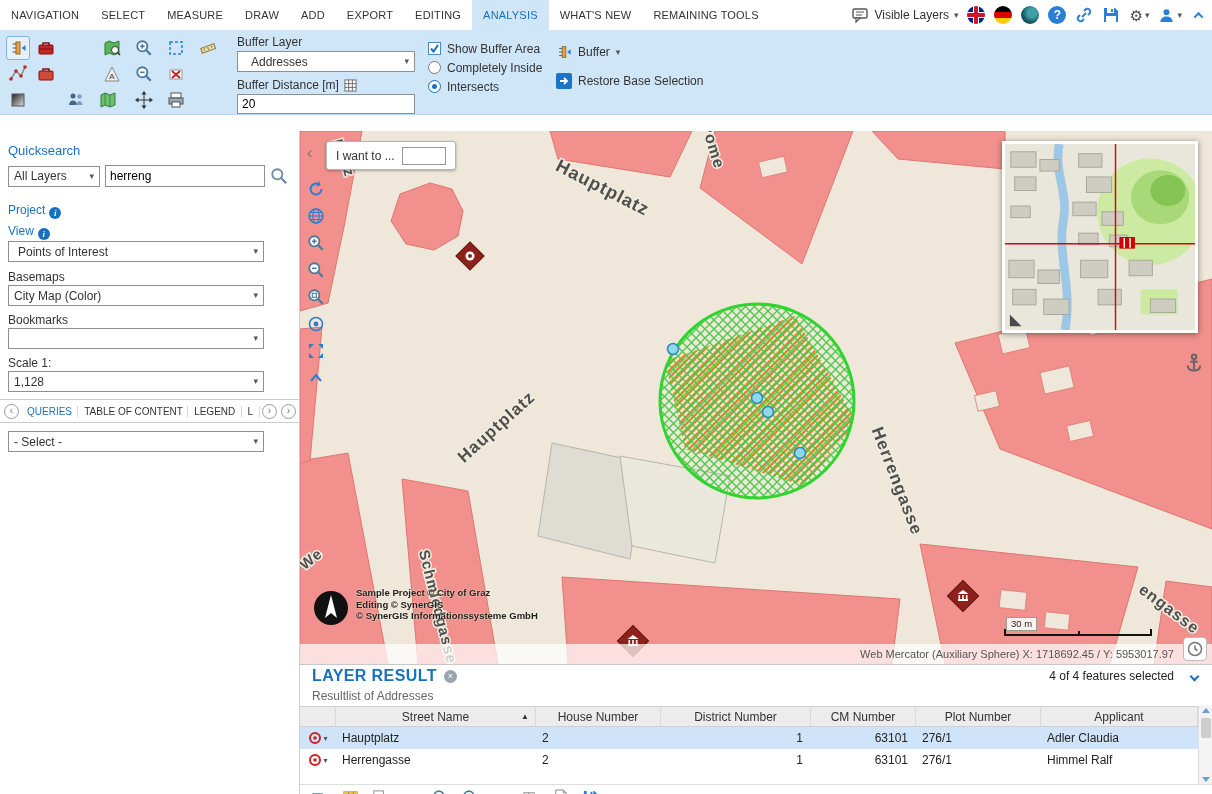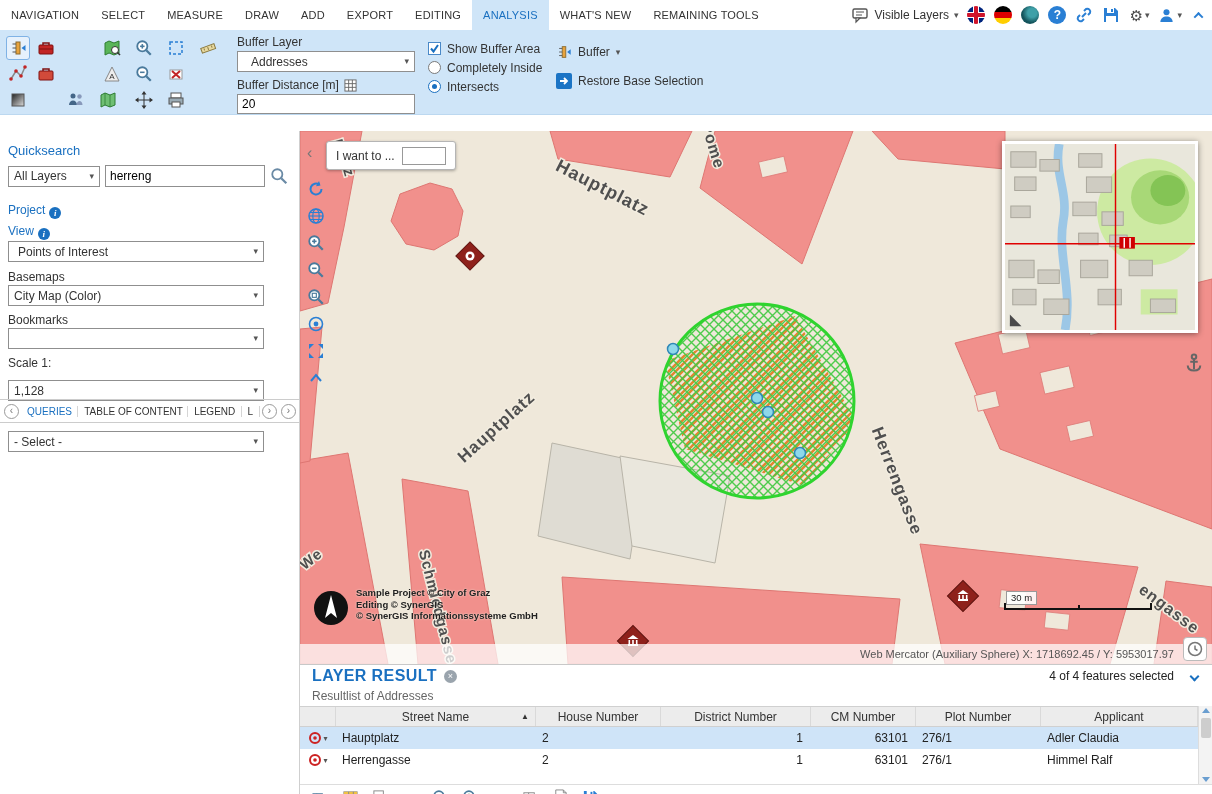--- a/index.html
+++ b/index.html
@@ -80,21 +80,21 @@
   .iwant { position:absolute; left:26px; top:10px; height:29px; background:#fff; border:1px solid #b5b5b5; border-radius:3px; box-shadow:0 1px 3px rgba(0,0,0,.3); display:flex; align-items:center; gap:7px; padding:0 9px; font-size:12px; color:#333; }
   .iwant input { width:44px; height:18px; border:1px solid #999; font-family:"Liberation Sans",sans-serif; }
   .maptools { position:absolute; left:6px; top:48px; display:flex; flex-direction:column; gap:7px; align-items:center; }
   .mt { width:20px; height:20px; display:flex; align-items:center; justify-content:center; }
   .mt svg { width:18px; height:18px; }
   .inset { position:absolute; left:702px; top:10px; width:196px; height:192px; border:3px solid #fff; box-shadow:0 1px 6px rgba(0,0,0,.45); background:#e9e7dc; }
   .inset svg { width:100%; height:100%; display:block; }
   .anchorbtn { position:absolute; left:884px; top:222px; width:20px; height:20px; }
   .copyright { position:absolute; left:56px; top:456px; font-size:9.5px; font-weight:bold; color:#222; line-height:11.5px; text-shadow:0 0 2px #f4efe2; }
   .compass { position:absolute; left:12px; top:458px; width:38px; height:38px; }
-  .scalebar { position:absolute; left:704px; top:462px; width:148px; height:18px; }
+  .scalebar { position:absolute; left:704px; top:488px; width:148px; height:18px; }
   .sb-line { position:absolute; bottom:1px; left:0; right:0; height:7px; border-bottom:2px solid #111; border-left:2px solid #111; border-right:2px solid #111; }
   .sb-mid { position:absolute; bottom:1px; left:50%; width:2px; height:5px; background:#111; }
   .sb-chip { position:absolute; left:2px; top:-2px; background:rgba(255,255,255,.88); border:1px solid #999; font-size:9.5px; color:#222; padding:0 4px; line-height:12px; }
   .coordband { position:absolute; left:0; right:0; bottom:0; height:20px; background:rgba(255,255,255,.72); font-size:11px; color:#555; text-align:right; padding-right:38px; line-height:20px; }
   .clockbtn { position:absolute; right:5px; bottom:3px; width:24px; height:24px; background:#fff; border:1px solid #bbb; border-radius:4px; display:flex; align-items:center; justify-content:center; }
 
   
   .panel { position:relative; height:120px; background:#fff; border-top:1px solid #c8c8c8; }
   .p-header { height:22px; display:flex; align-items:center; padding-left:12px; gap:7px; }
   .p-tab { font-size:16px; font-weight:bold; color:#1a70c0; letter-spacing:.4px; }
@@ -396,21 +396,21 @@
       <div class="sel sb-sel" style="top:154px">
         <span>City Map (Color)</span>
         <span class="caret">▾</span>
       </div>
       <div class="sb-lbl" style="top:182px">Bookmarks</div>
       <div class="sel sb-sel" style="top:197px">
         <span></span>
         <span class="caret">▾</span>
       </div>
       <div class="sb-lbl" style="top:225px">Scale 1:</div>
-      <div class="sel sb-sel" style="top:249px">
+      <div class="sel sb-sel" style="top:240px">
         <span>1,128</span>
         <span class="caret">▾</span>
       </div>
       <div class="tabsrow">
         <span class="circbtn">‹</span>
         <span class="tab active">QUERIES</span>
         <span class="tab">TABLE OF CONTENT</span>
         <span class="tab">LEGEND</span>
         <span class="tab">L</span>
         <span class="circbtn">›</span>

